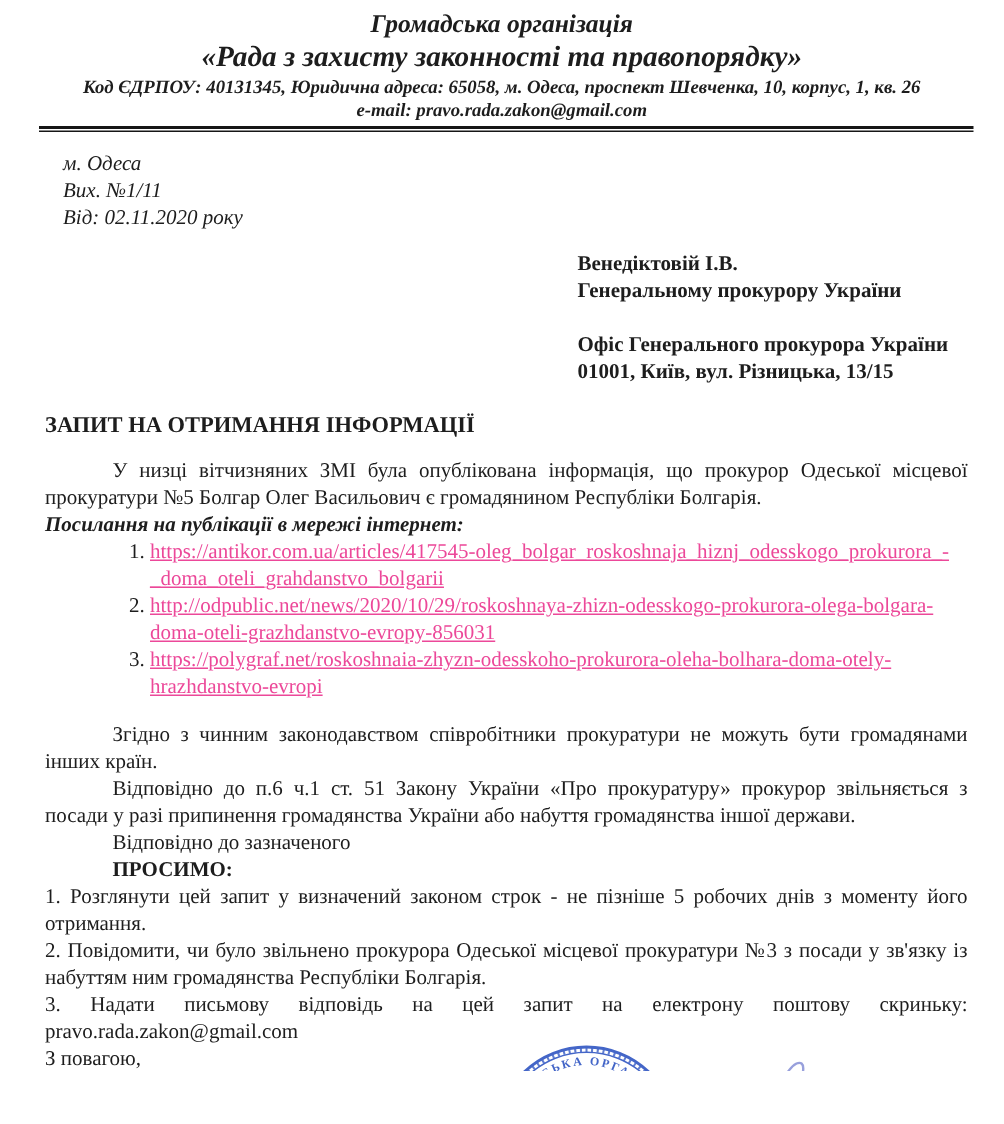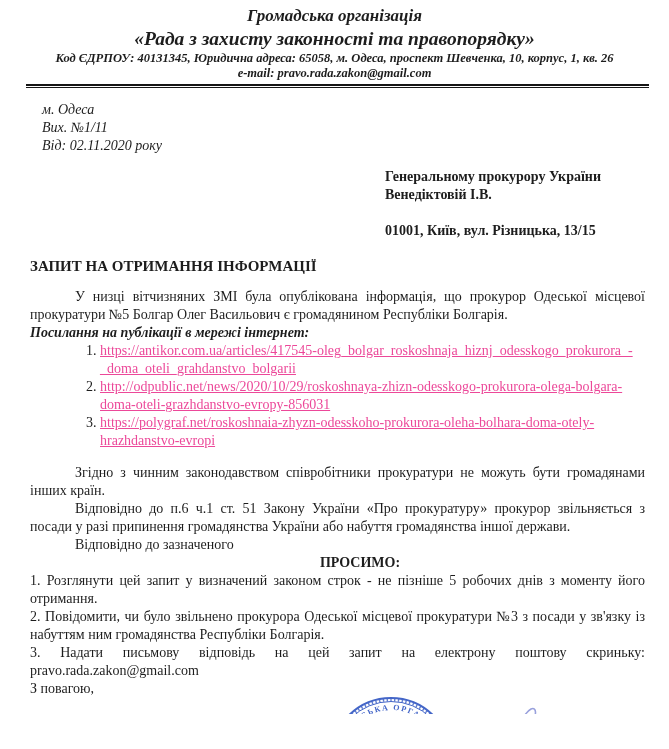--- a/index.html
+++ b/index.html
@@ -39,21 +39,21 @@
   ol.links li { padding-left: 0; }
   ol.links li::marker { color: #1d1d1d; }
   ol.links a {
     color: #ec4899;
     text-decoration: underline;
     overflow-wrap: break-word;
     word-break: normal;
   }
   .law-p1 { margin-top: 14px; }
   .lead-in { text-indent: 45px; }
-  .request-heading { font-weight: bold; text-indent: 45px; text-align: center; }
+  .request-heading { font-weight: bold; text-indent: 45px; }
   .req { text-align: justify; }
   .closing { font-weight: normal; }
   
   .stamp-wrap { position: absolute; left: 325px; top: 694px; width: 132px; height: 55px; overflow: hidden; }
   .stamp-wrap svg { display: block; }
   
   .signature-wrap { position: absolute; left: 488px; top: 698px; width: 70px; height: 51px; }
 </style>
 </head>
 <body>
@@ -71,23 +71,24 @@
 
   <div class="content">
 
     <div class="meta">
       <div>м. Одеса</div>
       <div>Вих. №1/11</div>
       <div>Від: 02.11.2020 року</div>
     </div>
 
     <div class="recipient">
+      <div>Венедіктовій І.В.</div>
       <div>Генеральному прокурору України</div>
-      <div>Венедіктовій І.В.</div>
       <div class="recipient-gap"></div>
+      <div>Офіс Генерального прокурора України</div>
       <div>01001, Київ, вул. Різницька, 13/15</div>
     </div>
 
     <div class="doc-title">ЗАПИТ НА ОТРИМАННЯ ІНФОРМАЦІЇ</div>
 
     <p class="para first-indent intro">У низці вітчизняних ЗМІ була опублікована інформація, що прокурор Одеської місцевої прокуратури №5 Болгар Олег Васильович є громадянином Республіки Болгарія.</p>
 
     <p class="links-heading">Посилання на публікації в мережі інтернет:</p>
 
     <ol class="links">

